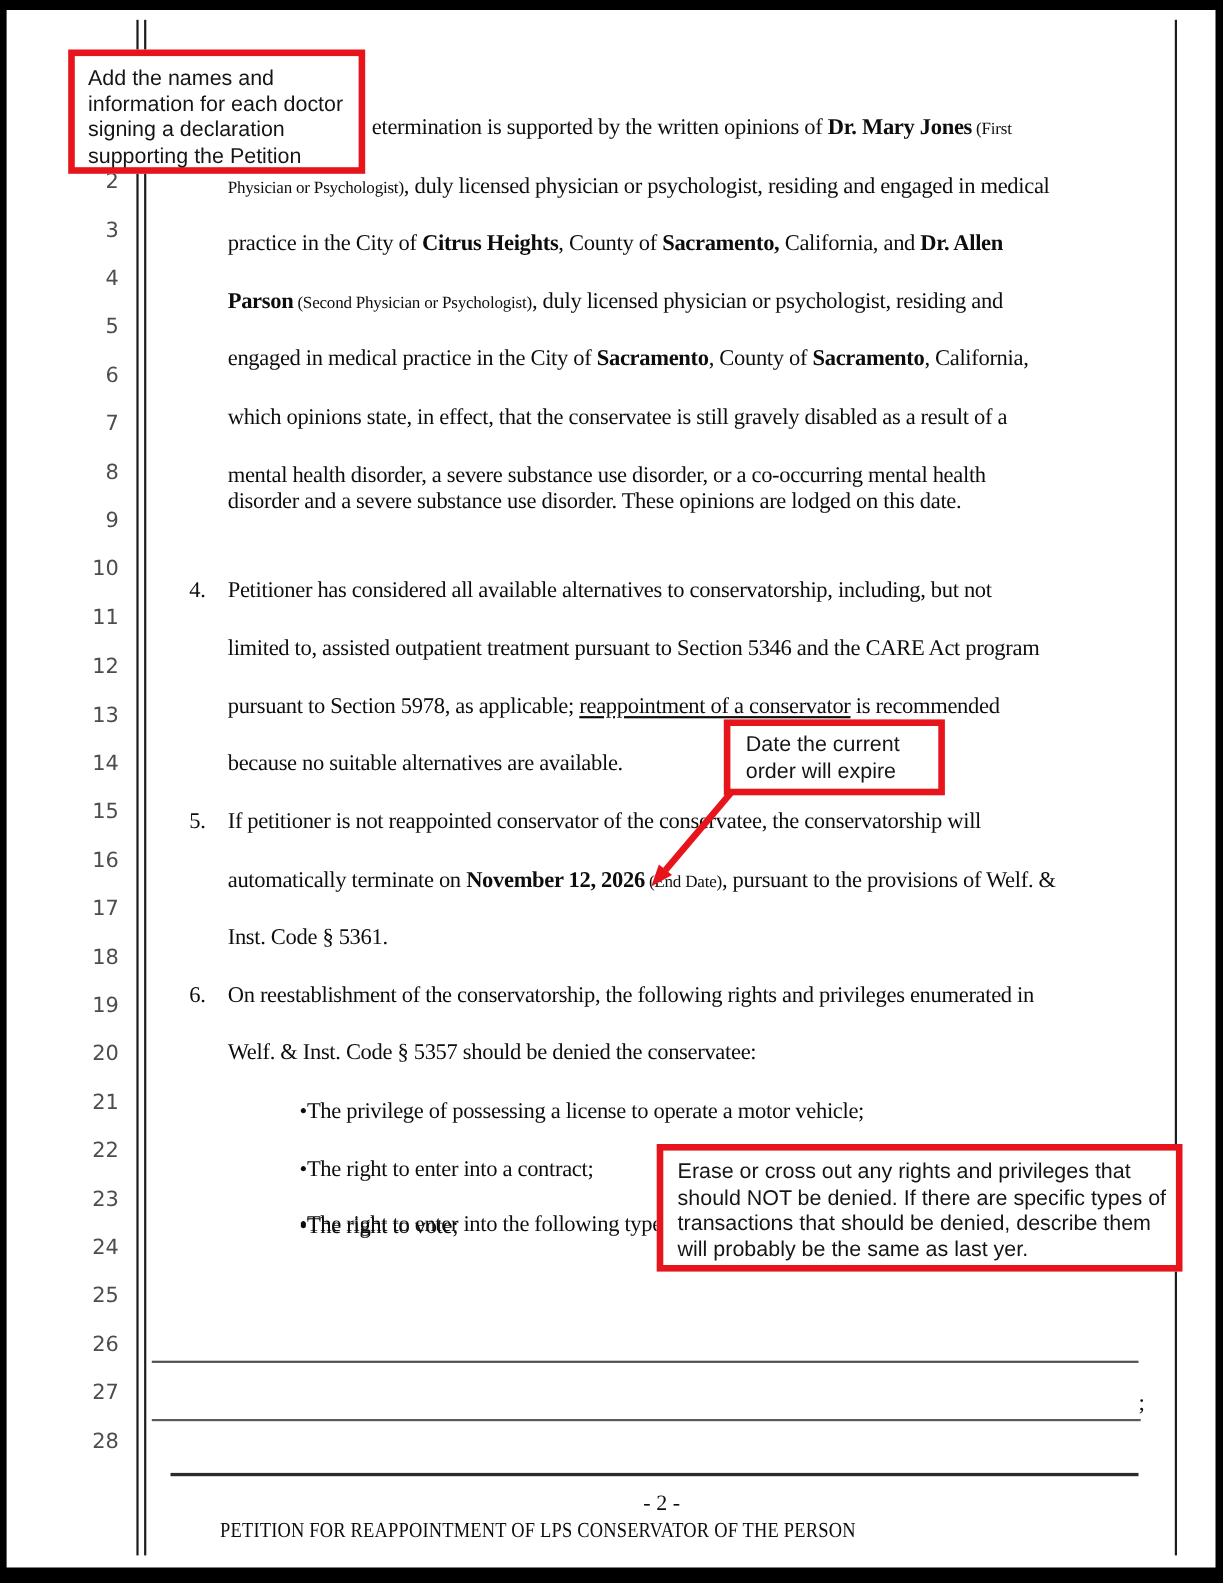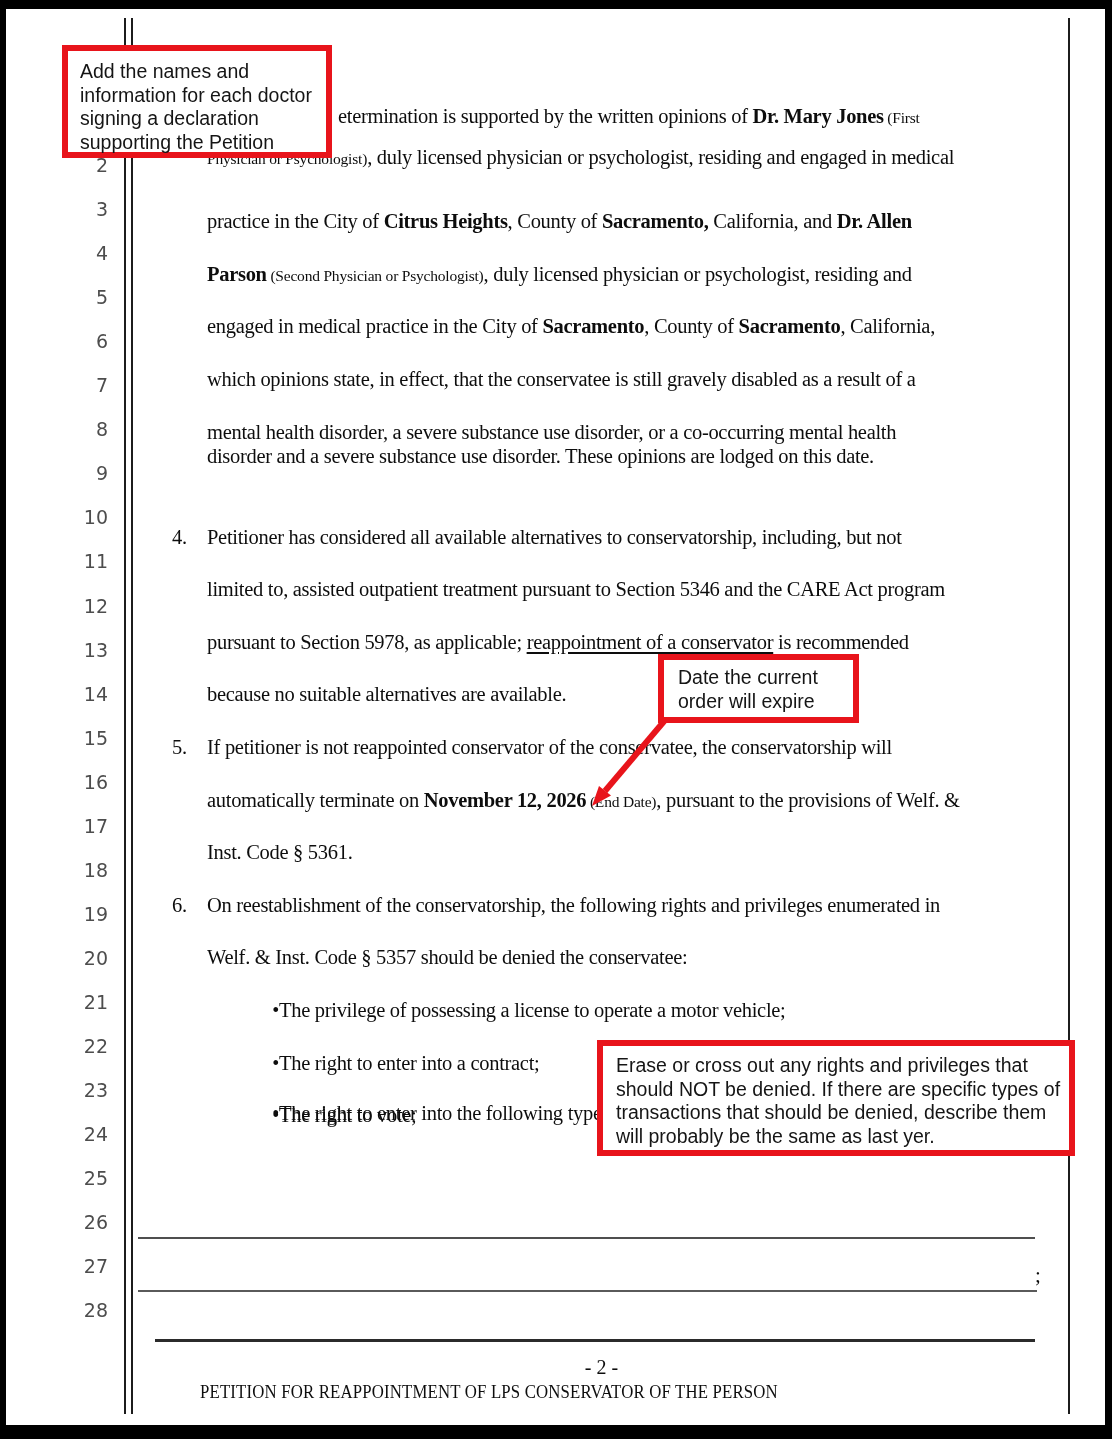--- a/index.html
+++ b/index.html
@@ -79,21 +79,21 @@
 <div class="ln" style="--i:19">21</div>
 <div class="ln" style="--i:20">22</div>
 <div class="ln" style="--i:21">23</div>
 <div class="ln" style="--i:22">24</div>
 <div class="ln" style="--i:23">25</div>
 <div class="ln" style="--i:24">26</div>
 <div class="ln" style="--i:25">27</div>
 <div class="ln" style="--i:26">28</div>
 
 <div class="bl" style="left:338px;top:103px"><span>etermination is supported by the written opinions of </span><b>Dr. Mary Jones</b><span class="sm"> (First</span></div>
-<div class="bl" style="top:144px"><span class="sm">Physician or Psychologist)</span><span>, duly licensed physician or psychologist, residing and engaged in medical</span></div>
+<div class="bl" style="top:156px"><span class="sm">Physician or Psychologist)</span><span>, duly licensed physician or psychologist, residing and engaged in medical</span></div>
 <div class="bl" style="top:208px"><span>practice in the City of </span><b>Citrus Heights</b><span>, County of </span><b>Sacramento,</b><span> California, and </span><b>Dr. Allen</b></div>
 <div class="bl" style="top:261px"><b>Parson</b><span class="sm"> (Second Physician or Psychologist)</span><span>, duly licensed physician or psychologist, residing and</span></div>
 <div class="bl" style="top:313px"><span>engaged in medical practice in the City of </span><b>Sacramento</b><span>, County of </span><b>Sacramento</b><span>, California,</span></div>
 <div class="bl" style="top:366px">which opinions state, in effect, that the conservatee is still gravely disabled as a result of a</div>
 <div class="bl" style="top:419px">mental health disorder, a severe substance use disorder, or a co-occurring mental health</div>
 <div class="bl" style="top:443px">disorder and a severe substance use disorder. These opinions are lodged on this date.</div>
 <div class="bl nl" style="top:524px"><span class="num">4.</span><span>Petitioner has considered all available alternatives to conservatorship, including, but not</span></div>
 <div class="bl" style="top:576px">limited to, assisted outpatient treatment pursuant to Section 5346 and the CARE Act program</div>
 <div class="bl" style="top:629px"><span>pursuant to Section 5978, as applicable; </span><span class="ul">reappointment of a conservator</span><span> is recommended</span></div>
 <div class="bl" style="top:681px">because no suitable alternatives are available.</div>

